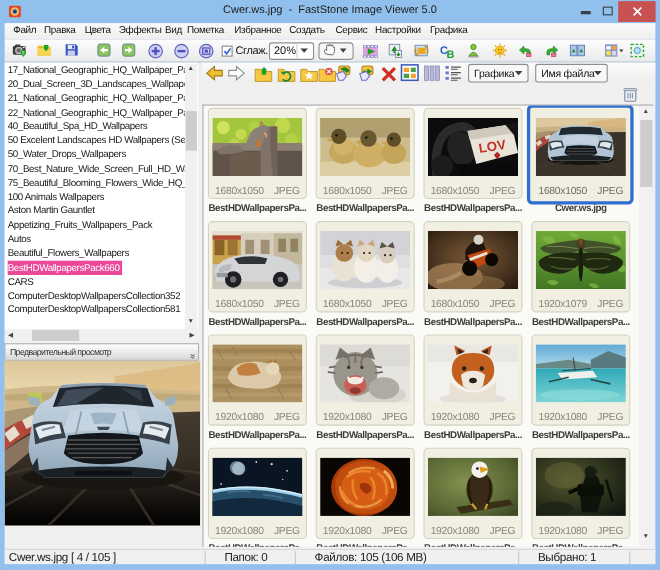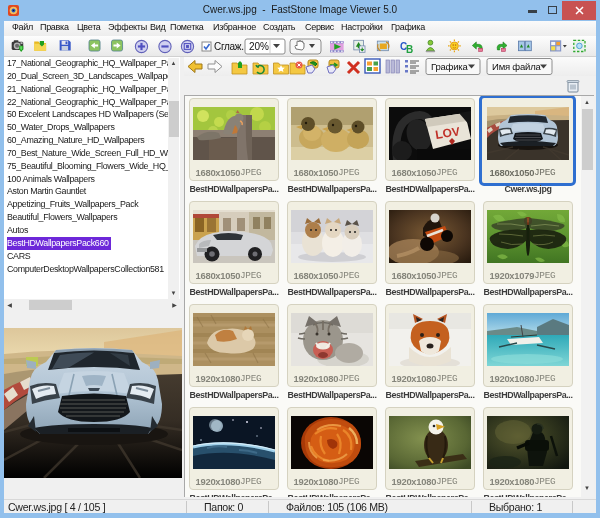--- a/index.html
+++ b/index.html
@@ -15,38 +15,38 @@
 #btnmax { left:548px; top:6px; width:9px; height:8px; border:1.3px solid #384048; }
 #btnclose { left:562px; top:1px; width:34px; height:19px; background:#c85252; text-align:center; }
 #btnclose svg { margin-top:5px; }
 #menubar { position:absolute; left:4px; top:21px; width:592px; height:15px; background:linear-gradient(#fafafa,#ededed); font-size:9px; letter-spacing:-0.3px; color:#111; }
 #menubar span { position:absolute; top:1px; }
 #toolbar1 { position:absolute; left:4px; top:36px; width:592px; height:21px; background:linear-gradient(#fdfdfd,#e9e9e9); border-bottom:1px solid #d0d0d0; }
 #content { position:absolute; left:4px; top:57px; width:592px; height:456px; background:#f0f0f0; }
 
 #list { position:absolute; left:0px; top:0px; width:176px; height:242px; background:#fff; overflow:hidden; font-size:8.9px; letter-spacing:-0.33px; color:#1a1a1a; }
 #list div { height:12.85px; line-height:12.9px; padding-left:3px; white-space:nowrap; }
-#list .sel { background:#6d28d9; color:#fff; display:inline-block; height:12.85px; padding-right:2px; }
+#list .sel { background:#ec4899; color:#fff; display:inline-block; height:12.85px; padding-right:2px; }
 .sb { background:#f0f0f0; }
 .sbthumb { background:#cdcdcd; }
 .arr { color:#444; font-size:6px; text-align:center; }
 #prevhdr { position:absolute; left:0; top:255px; width:177px; height:16px; background:linear-gradient(#fefefe,#d8d8d8); border:1px solid #b0b0b0; font-size:8px; letter-spacing:-0.55px; color:#333; line-height:15px; padding-left:4px; }
 #preview { position:absolute; left:0; top:271px; width:178px; height:150px; background:#d8c49a; overflow:hidden; }
 #infobar { position:absolute; left:0; top:421px; width:178px; height:19px; background:#f0f0f0; font-size:8px; letter-spacing:-0.7px; color:#444; line-height:19px; }
 
 #toolbar2 { position:absolute; left:180px; top:0px; width:412px; height:19px; background:linear-gradient(#fbfbfb,#ededed); }
 #addrbar { position:absolute; left:180px; top:19px; width:412px; height:19px; background:#f0f0f0; }
 #addrinput { position:absolute; left:0.5px; top:2px; width:373px; height:15px; background:#fff; border:1px solid #9a9a9a; font-size:11px; line-height:13px; color:#111; }
 #thumbs { position:absolute; left:180px; top:38px; width:397px; height:402px; background:#fafaf7; border-top:1px solid #a8a8a8; border-left:1px solid #a8a8a8; overflow:hidden; }
 #vscroll { position:absolute; left:577px; top:38px; width:13px; height:402px; background:#f1f1f1; border-top:1px solid #a8a8a8; }
 .card { position:absolute; width:90px; height:83px; background:#f1efe2; border:1px solid #d5d2c0; border-radius:4px; }
 .timg { position:absolute; width:82px; height:53px; overflow:hidden; }
 .tlabel { position:absolute; width:90px; font-size:9.4px; letter-spacing:-0.25px; color:#85857b; }
-.tlabel .res { position:absolute; left:7px;font-weight:bold; }
-.tlabel .fmt { position:absolute; right:17px;font-family:Liberation Mono, monospace; }
+.tlabel .res { position:absolute; left:7px; }
+.tlabel .fmt { position:absolute; right:6px; }
 .tname { position:absolute; width:98px; text-align:center; font-size:8.9px; letter-spacing:-0.4px; font-weight:bold; color:#3c3c3c; white-space:nowrap; overflow:hidden; }
 #statusbar { position:absolute; left:4px; top:499px; width:592px; height:14px; background:#f0f0f0; border-top:1px solid #d8d8d8; font-size:10.6px; letter-spacing:-0.3px; color:#222; }
 #statusbar .sep { position:absolute; top:1px; width:1px; height:12px; background:#c8c8c8; }
 
 #bl { position:absolute; left:0; top:21px; width:4px; height:497px; background:#92c0ec; z-index:50;}
 #br { position:absolute; left:596px; top:21px; width:4px; height:497px; background:#92c0ec; z-index:50;}
 #bb { position:absolute; left:0; top:513px; width:600px; height:5px; background:#92c0ec; z-index:50;}
 </style>
 </head>
 <body>
@@ -250,44 +250,46 @@
       </g>
     </svg>
   </div>
 
   <div id="content">
     <div id="list">
       <div>17_National_Geographic_HQ_Wallpaper_Pa</div>
       <div>20_Dual_Screen_3D_Landscapes_Wallpapers</div>
       <div>21_National_Geographic_HQ_Wallpaper_Pa</div>
       <div>22_National_Geographic_HQ_Wallpaper_Pa</div>
+      <div>40_Beautiful_Spa_HD_Wallpapers</div>
       <div>50 Excelent Landscapes HD Wallpapers (Set</div>
       <div>50_Water_Drops_Wallpapers</div>
-      <div>60_Amazing_Nature_HD_Wallpapers</div>
       <div>70_Best_Nature_Wide_Screen_Full_HD_Wall</div>
       <div>75_Beautiful_Blooming_Flowers_Wide_HQ_</div>
       <div>100 Animals Wallpapers</div>
       <div>Aston Martin Gauntlet</div>
       <div>Appetizing_Fruits_Wallpapers_Pack</div>
+      <div>Autos</div>
       <div>Beautiful_Flowers_Wallpapers</div>
-      <div>Autos</div>
       <div><span class="sel">BestHDWallpapersPack660</span></div>
       <div>CARS</div>
+      <div>ComputerDesktopWallpapersCollection352</div>
       <div>ComputerDesktopWallpapersCollection581</div>
     </div>
     <div id="lvscroll" class="sb" style="position:absolute;left:164px;top:1px;width:11px;height:241px;">
       <div class="arr" style="position:absolute;top:0;left:0;width:11px;height:11px;line-height:11px;">▲</div>
       <div class="sbthumb" style="position:absolute;top:43px;left:0.5px;width:10px;height:36px;"></div>
       <div class="arr" style="position:absolute;bottom:0;left:0;width:11px;height:11px;line-height:11px;">▼</div>
     </div>
     <div id="lhscroll" class="sb" style="position:absolute;left:0px;top:242px;width:176px;height:12px;">
       <div class="arr" style="position:absolute;left:0;top:0;width:11px;height:12px;line-height:12px;">◀</div>
       <div class="sbthumb" style="position:absolute;left:25px;top:1px;width:43px;height:10px;"></div>
       <div class="arr" style="position:absolute;right:0;top:0;width:11px;height:12px;line-height:12px;">▶</div>
     </div>
+    <div id="prevhdr">Предварительный просмотр<span style="position:absolute;right:3px;top:3px;color:#444;font-size:9px;display:inline-block;transform:rotate(90deg)">»</span></div>
     <div id="preview">
       <svg width="178" height="150" viewBox="0 0 178 150">
         <defs>
           <linearGradient id="psky" x1="0" y1="0" x2="0" y2="1">
               <stop offset="0" stop-color="#ddc79b"></stop>
               <stop offset="1" stop-color="#f2e3b8"></stop>
             </linearGradient>
           <linearGradient id="proad" x1="0" y1="0" x2="0" y2="1">
               <stop offset="0" stop-color="#453b2f"></stop>
               <stop offset=".45" stop-color="#352d24"></stop>

